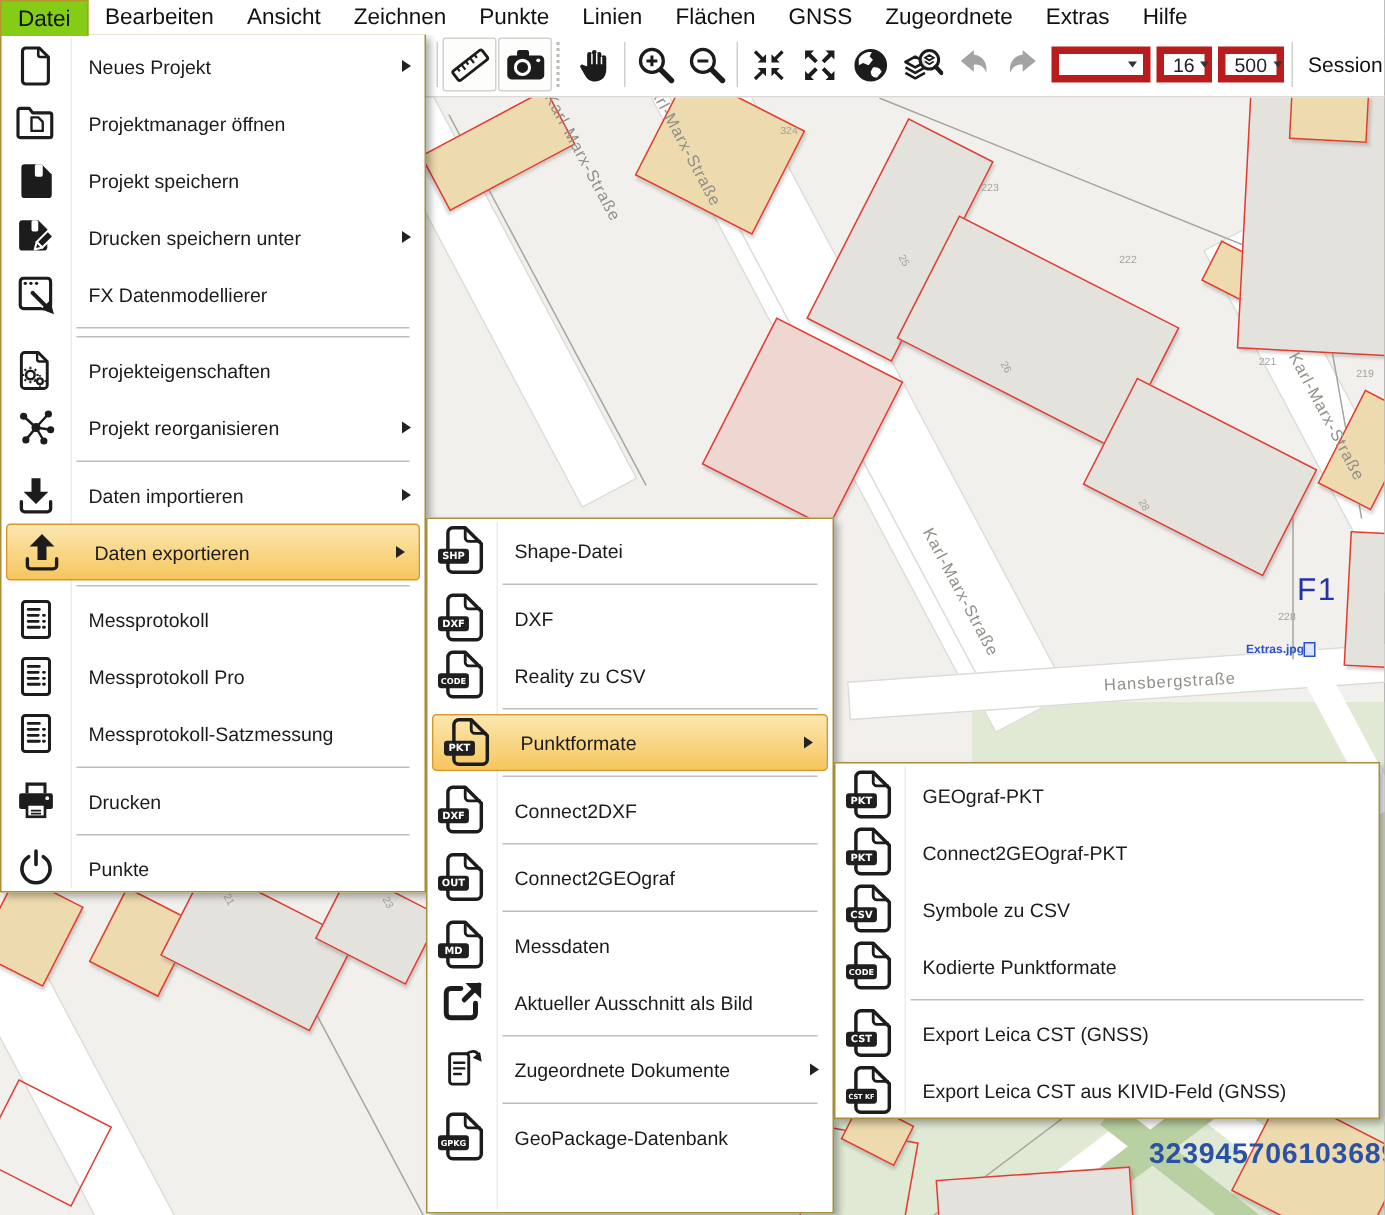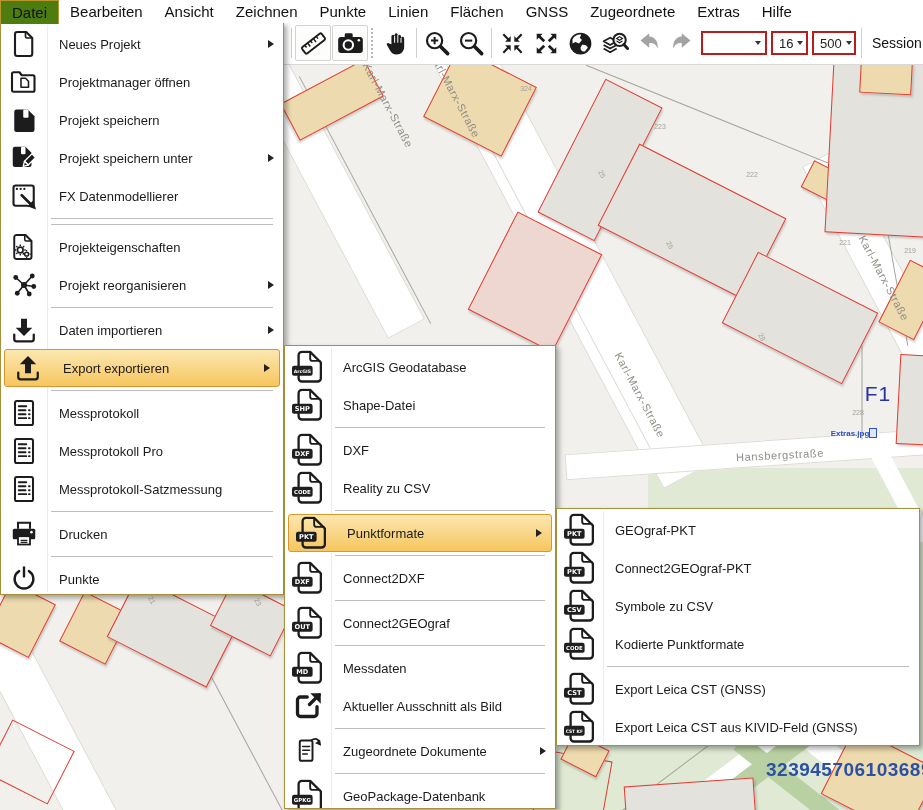--- a/index.html
+++ b/index.html
@@ -25,34 +25,34 @@
   .maplabel.f1{font-size:21px;color:#2433a5;letter-spacing:1px;}
   .maplabel.imgtag{font-size:8px;font-weight:bold;color:#2b50cb;}
   .maplabel.mapid{font-size:19px;font-weight:bold;color:#2b51a5;letter-spacing:.5px;}
   #img-marker{position:absolute;left:869px;top:428px;width:8px;height:10px;
               border:1px solid #2b50cb;background:#dde6ff;}
 
   
   #menubar{position:absolute;left:0;top:0;width:100%;height:23px;background:#fff;
            display:flex;align-items:stretch;z-index:70;font-size:15px;color:#111;}
   .mb-item{display:flex;align-items:center;padding:0 11px;cursor:default;}
-  .mb-item.selected{border:1px solid #b8952f;border-bottom:none;background:#4d7c0f;
+  .mb-item.selected{border:1px solid #b8952f;border-bottom:none;background:#84cc16;
                     height:24px;z-index:75;}
 
   
   #toolbar{position:absolute;left:0;top:22px;width:100%;height:43px;background:#fff;
            border-bottom:1px solid #d9d9d9;display:flex;align-items:center;
            padding-left:288px;z-index:10;}
   .tb-btn{width:36px;height:36px;border:1px solid #d2d2d0;background:#fdfdfc;border-radius:2px;
           display:flex;align-items:center;justify-content:center;margin-right:1px;flex:0 0 auto;}
   .tb-ic{width:34px;height:36px;display:flex;align-items:center;justify-content:center;flex:0 0 auto;}
   .tb-btn svg,.tb-ic svg{width:29px;height:29px;}
   .tb-sep{width:1px;height:30px;background:#cfcfcd;margin:0 3px;flex:0 0 auto;}
   .tb-grip{width:4px;height:30px;border-left:2px dotted #b9b9b7;margin:0 4px 0 2px;flex:0 0 auto;}
-  .tb-combo{height:24px;border:2px solid #b91c1c;background:#fff;display:flex;align-items:center;
+  .tb-combo{height:24px;border:5px solid #b91c1c;background:#fff;display:flex;align-items:center;
             justify-content:space-between;font-size:13px;color:#222;padding:0 4px 0 6px;
             margin:0 2px;flex:0 0 auto;}
   .tb-combo .arr{width:0;height:0;border-top:4px solid #333;border-left:3.5px solid transparent;
                  border-right:3.5px solid transparent;margin-left:4px;}
   .tb-label{font-size:14px;color:#111;margin-left:7px;white-space:nowrap;flex:0 0 auto;}
 
   
   .menu-panel{position:absolute;background:#fff;border:1px solid #a98f3b;
               box-shadow:3px 3px 5px rgba(0,0,0,.33);z-index:60;}
   #file-menu{left:0;top:22px;width:284px;height:573px;}
@@ -431,21 +431,21 @@
     <span class="mi-label">Projekt speichern</span>
 
   </div>
         <div class="mi">
     <span class="mi-gutter">
       <svg class="glyph" viewBox="0 0 40 40">
               <use href="#s-floppypencil"></use>
             </svg>
 
     </span>
-    <span class="mi-label">Projekt speichern unter</span>
+    <span class="mi-label">Drucken speichern unter</span>
     <span class="mi-arrow"></span>
   </div>
         <div class="mi">
     <span class="mi-gutter">
       <svg class="glyph" viewBox="0 0 40 40">
               <use href="#s-windowarrow"></use>
             </svg>
 
     </span>
     <span class="mi-label">FX Datenmodellierer</span>
@@ -483,21 +483,21 @@
     <span class="mi-label">Daten importieren</span>
     <span class="mi-arrow"></span>
   </div>
         <div class="mi hl">
     <span class="mi-gutter">
       <svg class="glyph" viewBox="0 0 40 40">
               <use href="#s-export"></use>
             </svg>
 
     </span>
-    <span class="mi-label">Export exportieren</span>
+    <span class="mi-label">Daten exportieren</span>
     <span class="mi-arrow"></span>
   </div>
         <div class="menu-sep"></div>
         <div class="mi">
     <span class="mi-gutter">
       <svg class="glyph" viewBox="0 0 40 40">
               <use href="#s-listdoc"></use>
             </svg>
 
     </span>
@@ -549,32 +549,20 @@
       </div>
   </div>
   <div id="export-menu" class="menu-panel">
     <div class="menu-body">
         <div class="mi">
     <span class="mi-gutter">
 
       <svg class="ft" viewBox="0 0 40 42">
         <use href="#s-filedoc"></use>
         <rect class="ftband" x="0" y="19" width="25" height="12" rx="2.5"></rect>
-        <text class="fttext" x="12.5" y="27.5" text-anchor="middle" textLength="21" lengthAdjust="spacingAndGlyphs" style="font-size: 5.6px;">ArcGIS</text>
-      </svg>
-    </span>
-    <span class="mi-label">ArcGIS Geodatabase</span>
-
-  </div>
-        <div class="mi">
-    <span class="mi-gutter">
-
-      <svg class="ft" viewBox="0 0 40 42">
-        <use href="#s-filedoc"></use>
-        <rect class="ftband" x="0" y="19" width="25" height="12" rx="2.5"></rect>
         <text class="fttext" x="12.5" y="27.5" text-anchor="middle" style="font-size: 8px;">SHP</text>
       </svg>
     </span>
     <span class="mi-label">Shape-Datei</span>
 
   </div>
         <div class="menu-sep"></div>
         <div class="mi">
     <span class="mi-gutter">
 

